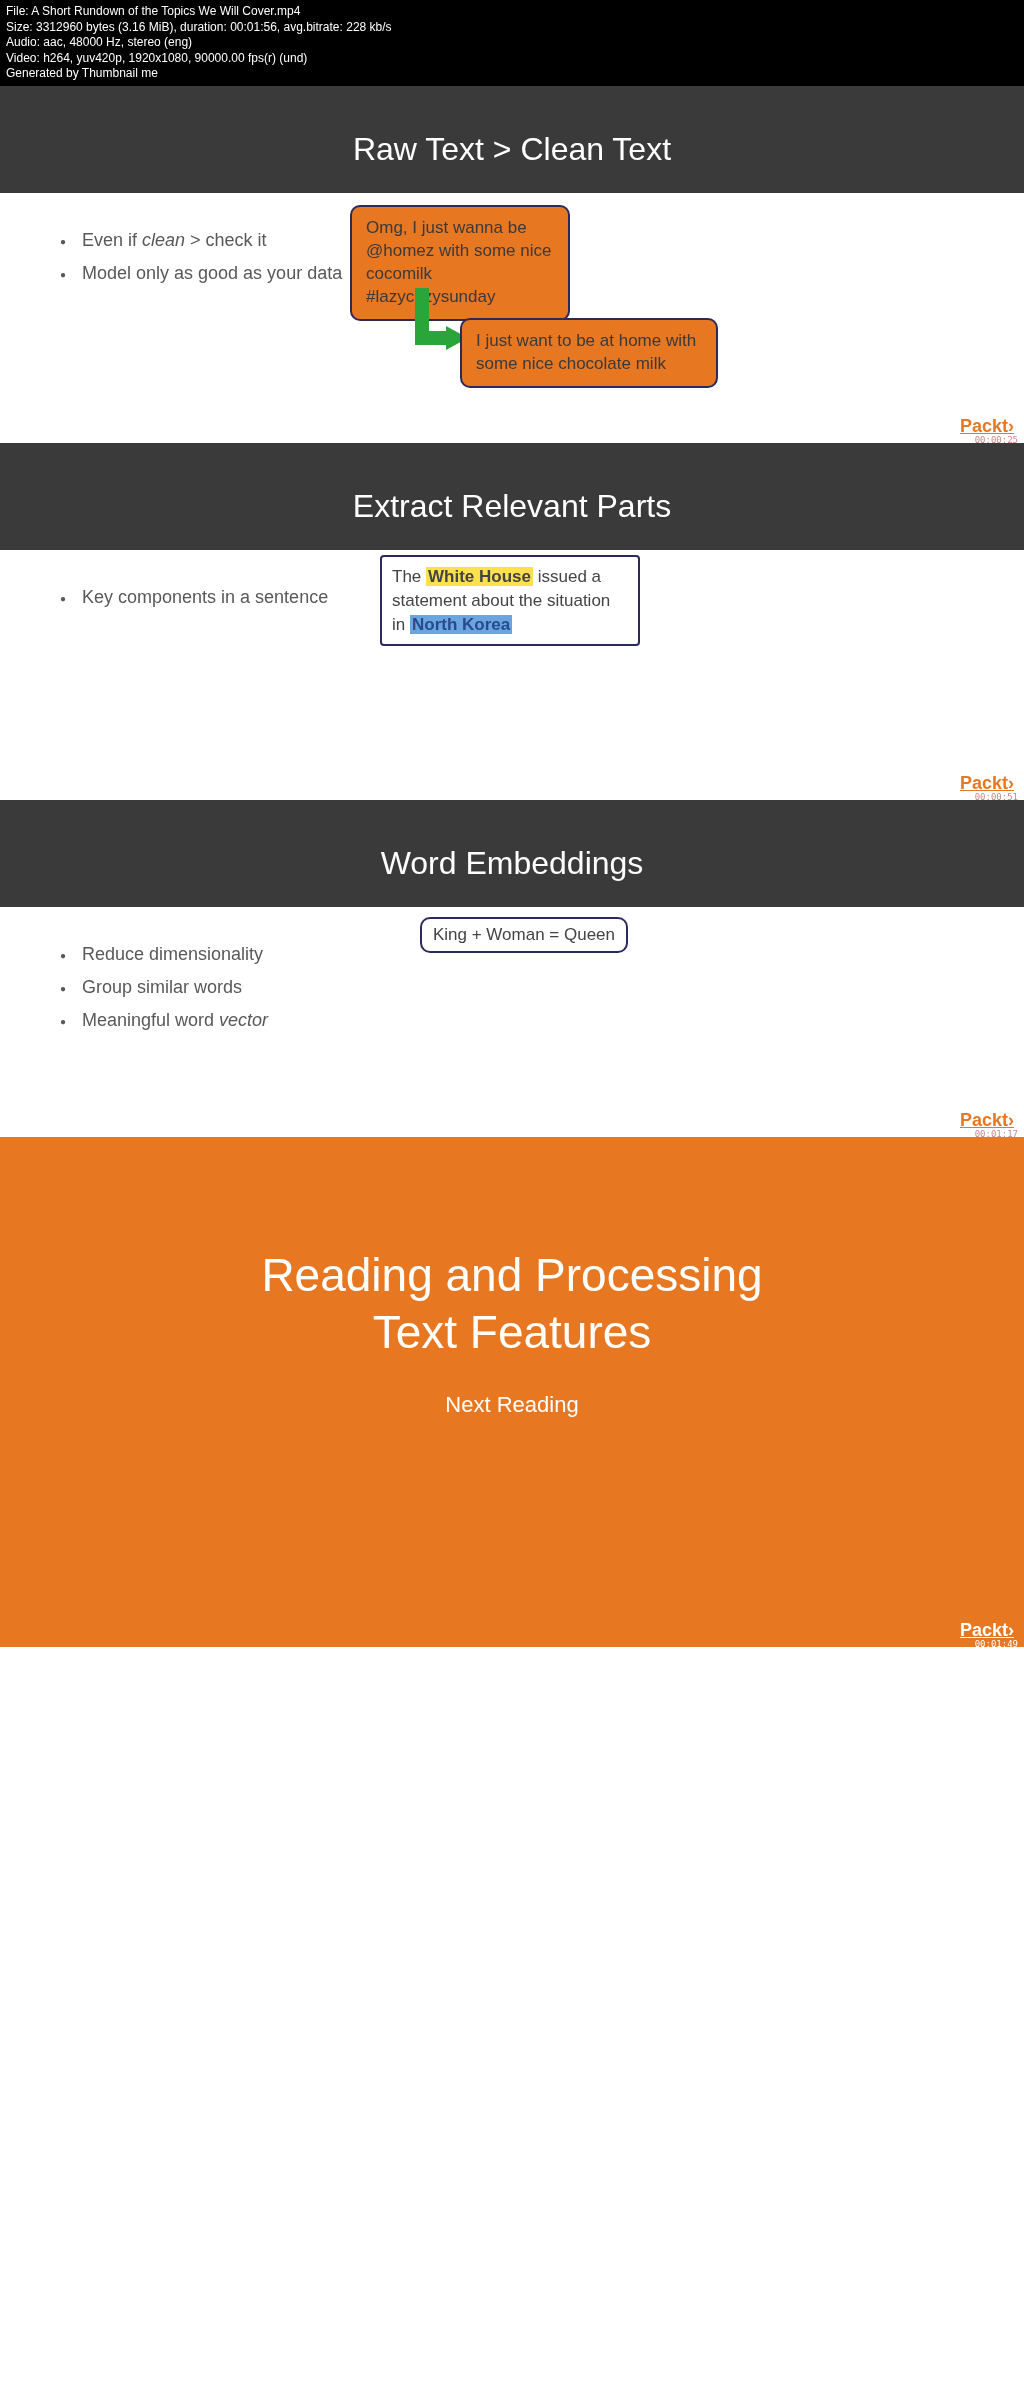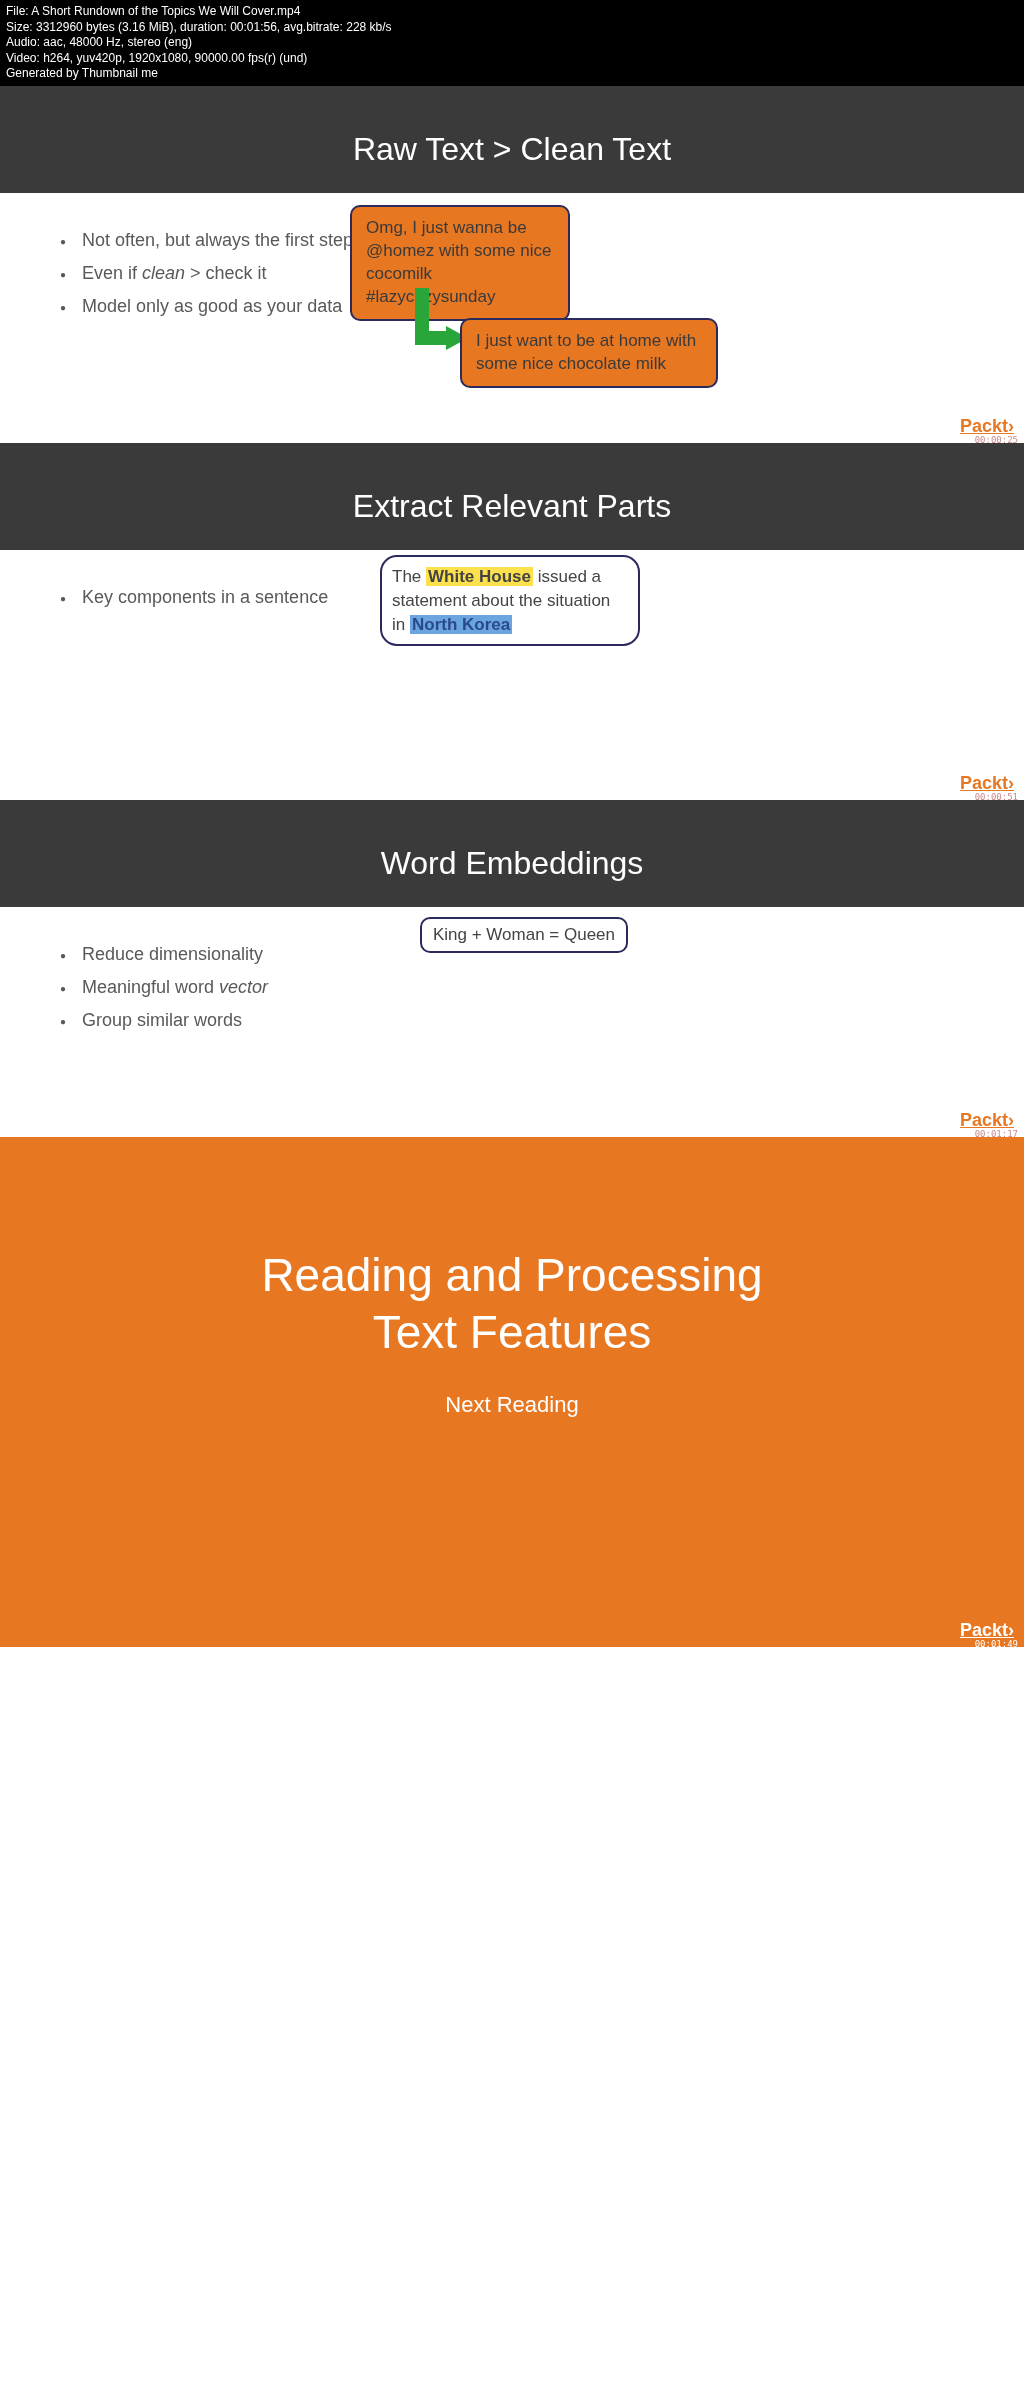--- a/index.html
+++ b/index.html
@@ -14,21 +14,21 @@
   .italic { font-style: italic; }
   .packt { position: absolute; right: 10px; bottom: 6px; color: #e87722; font-weight: bold; font-size: 18px; text-decoration: underline; }
   .packt-white { color: #fff; text-decoration: underline; font-weight: bold; font-size: 18px; position: absolute; right: 10px; bottom: 6px; }
   .ts { position: absolute; right: 6px; bottom: -2px; font-size: 9px; color: #c88; font-family: monospace; padding-left: 28px; }
   
   .bubble { position: absolute; background: #e87722; border: 2px solid #2a2a5c; border-radius: 10px; padding: 10px 14px; color: #3a3a3a; font-size: 17px; line-height: 1.35; }
   .bubble1 { top: 12px; left: 350px; width: 220px; }
   .bubble2 { top: 125px; left: 460px; width: 258px; }
   .arrow-svg { position: absolute; top: 95px; left: 402px; }
   
-  .entity-box { position: absolute; top: 5px; left: 380px; width: 260px; border: 2px solid #2a2a5c; border-radius: 17px; padding: 8px 10px; font-size: 17px; color: #444; line-height: 1.4; }
+  .entity-box { position: absolute; top: 5px; left: 380px; width: 260px; border: 2px solid #2a2a5c; border-radius: 4px; padding: 8px 10px; font-size: 17px; color: #444; line-height: 1.4; }
   .hl-yellow { background: #fce14d; font-weight: bold; color: #444; padding: 0 2px; }
   .hl-blue { background: #6aa5e0; font-weight: bold; color: #2a4a8a; padding: 0 2px; }
   
   .embed-box { position: absolute; top: 10px; left: 420px; width: 208px; border: 2px solid #2a2a5c; border-radius: 10px; padding: 6px 10px; font-size: 17px; color: #444; text-align: center; }
   
   .slide-body.s1 { min-height: 250px; }
   .slide-body.s2 { min-height: 250px; }
   .slide-body.s3 { min-height: 230px; }
   
   .final-slide { background: #e87722; color: #fff; text-align: center; padding: 110px 40px 150px; position: relative; min-height: 510px; }
@@ -43,21 +43,20 @@
   <div>Size: 3312960 bytes (3.16 MiB), duration: 00:01:56, avg.bitrate: 228 kb/s</div>
   <div>Audio: aac, 48000 Hz, stereo (eng)</div>
   <div>Video: h264, yuv420p, 1920x1080, 90000.00 fps(r) (und)</div>
   <div>Generated by Thumbnail me</div>
 </div>
 
 <div class="slide">
   <div class="slide-title-bar">Raw Text &gt; Clean Text</div>
   <div class="slide-body s1">
     <ul class="bullets">
-      <li><span>Not often, but always the first step</span></li>
       <li>
         <span>Even if </span><span class="italic">clean</span><span> &gt; check it</span>
       </li>
       <li><span>Model only as good as your data</span></li>
     </ul>
     <div class="bubble bubble1">Omg, I just wanna be @homez with some nice cocomilk #lazycozysunday</div>
     <svg class="arrow-svg" width="70" height="80">
       <path d="M20 0 L20 50 L50 50" stroke="#2aa53a" stroke-width="14" fill="none"></path>
       <polygon points="44,38 44,62 66,50" fill="#2aa53a"></polygon>
     </svg>
@@ -79,24 +78,24 @@
     <div class="packt">Packt›</div>
     <div class="ts">00:00:51</div>
   </div>
 </div>
 
 <div class="slide">
   <div class="slide-title-bar">Word Embeddings</div>
   <div class="slide-body s3">
     <ul class="bullets">
       <li><span>Reduce dimensionality</span></li>
+      <li><span>Group similar words</span></li>
       <li>
         <span>Meaningful word </span><span class="italic">vector</span>
       </li>
-      <li><span>Group similar words</span></li>
     </ul>
     <div class="embed-box">King + Woman = Queen</div>
     <div class="packt">Packt›</div>
     <div class="ts">00:01:17</div>
   </div>
 </div>
 
 <div class="final-slide">
   <div class="final-title">
     <span>Reading and Processing</span><br>

